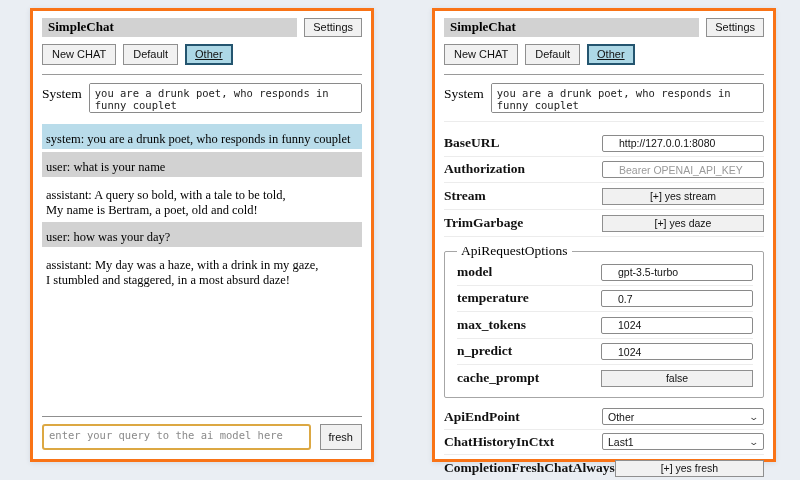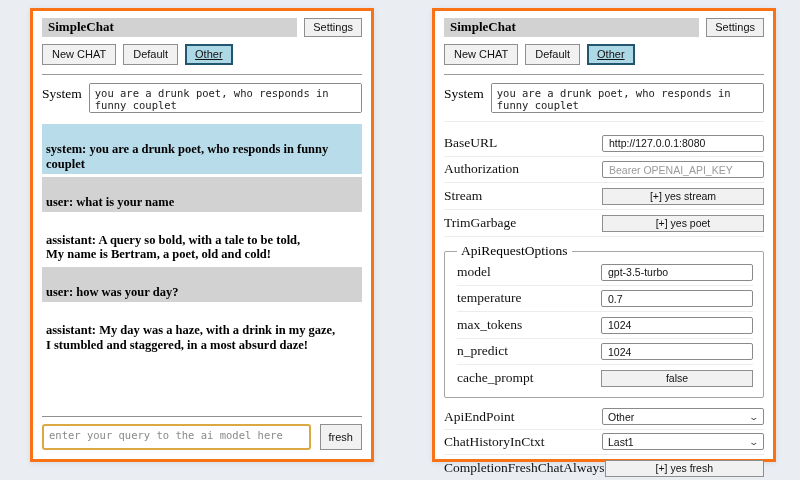--- a/index.html
+++ b/index.html
@@ -70,54 +70,53 @@
     background: #fff;
   }
   textarea::placeholder { color: #8a8a8a; }
   .system-row textarea { flex: 1; height: 30px; }
 
   
   .chat-list { flex: 1; margin-top: 11px; overflow: hidden; }
   .msg {
     font-size: 12.5px;
     line-height: 1.18;
-    padding: 18px 4px 2px 4px;
+    padding: 8px 4px 2px 4px;
     margin-bottom: 3px;
     white-space: pre-line;
-    font-weight: bold;
   }
   .msg.system    { background: #b9dcea; }
   .msg.user      { background: #d2d2d2; }
   .msg.assistant { background: #ffffff; }
 
   
   .query-rule { border: none; border-top: 1px solid #8f8f8f; margin: 6px 0 7px 0; }
   .query-row { display: flex; gap: 9px; align-items: stretch; }
   .query-row textarea { flex: 1; height: 26px; }
   .query-row textarea.focused { border: 2px solid #dca843; border-radius: 3px; }
   .query-row button { padding: 2px 8px; }
 
   
   .settings-area { flex: 1; margin-top: 8px; }
   .srow {
     display: flex;
     align-items: center;
     padding: 3px 0 4px 0;
     border-bottom: 1px solid #ececec;
   }
-  .srow .lbl { flex: 1; font-size: 13.5px; color: #111; }
+  .srow .lbl { flex: 1; font-size: 13.5px; color: #111; font-weight: bold; }
   .srow .ctrl { width: 162px; }
   .txt-input {
     width: 100%;
     height: 17px;
     font-family: "Liberation Sans", sans-serif;
     font-size: 10.5px;
     border: 1px solid #8a8a8a;
     border-radius: 2px;
-    padding: 1px 6px;
+    padding: 1px 16px;
     color: #111;
     background: #fff;
   }
   .txt-input::placeholder { color: #9a9a9a; }
   .ctrl-btn {
     width: 100%;
     height: 17px;
     padding: 1px 4px 2px 4px;
     font-size: 10.5px;
   }
@@ -218,21 +217,21 @@
       <span class="ctrl"><input class="txt-input" placeholder="Bearer OPENAI_API_KEY" style=""></span>
     </div>
 
     <div class="srow">
       <span class="lbl">Stream</span>
       <span class="ctrl"><button class="ctrl-btn">[+] yes stream</button></span>
     </div>
 
     <div class="srow">
       <span class="lbl">TrimGarbage</span>
-      <span class="ctrl"><button class="ctrl-btn">[+] yes poet</button></span>
+      <span class="ctrl"><button class="ctrl-btn">[+] yes daze</button></span>
     </div>
 
     <fieldset class="api-options">
       <legend>ApiRequestOptions</legend>
 
       <div class="srow">
         <span class="lbl">model</span>
         <span class="ctrl"><input class="txt-input" value="gpt-3.5-turbo" style=""></span>
       </div>
 

